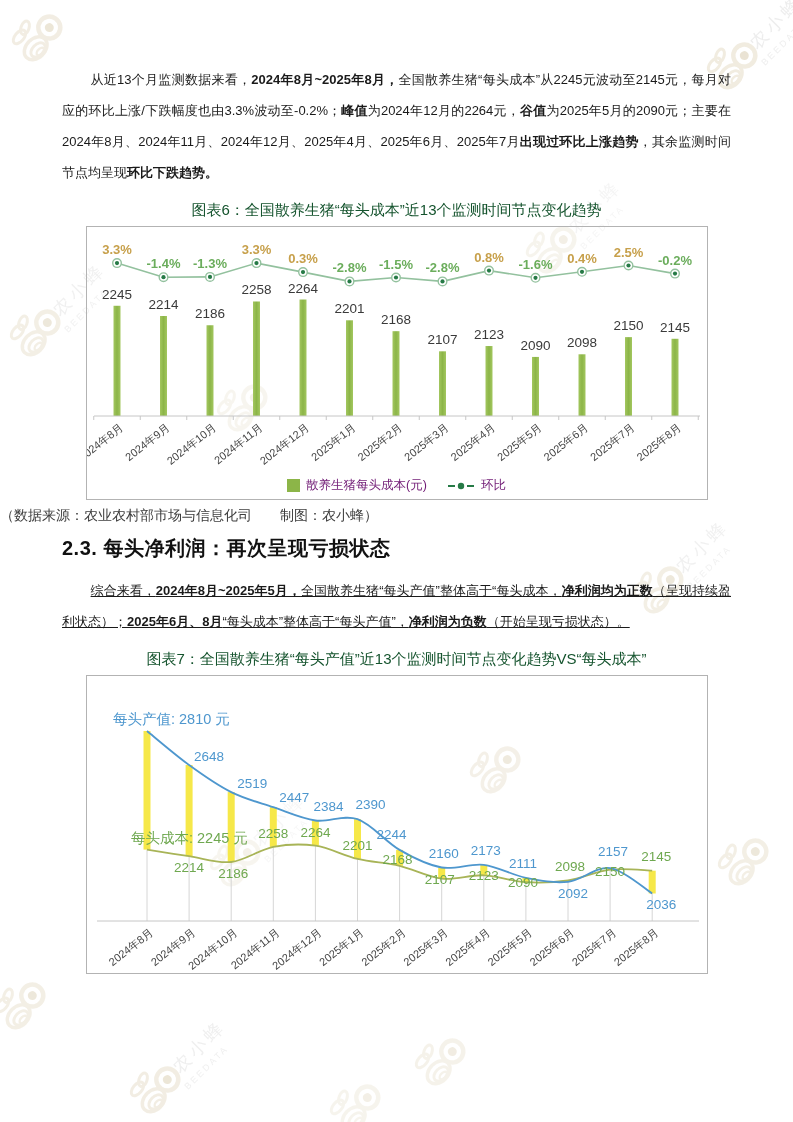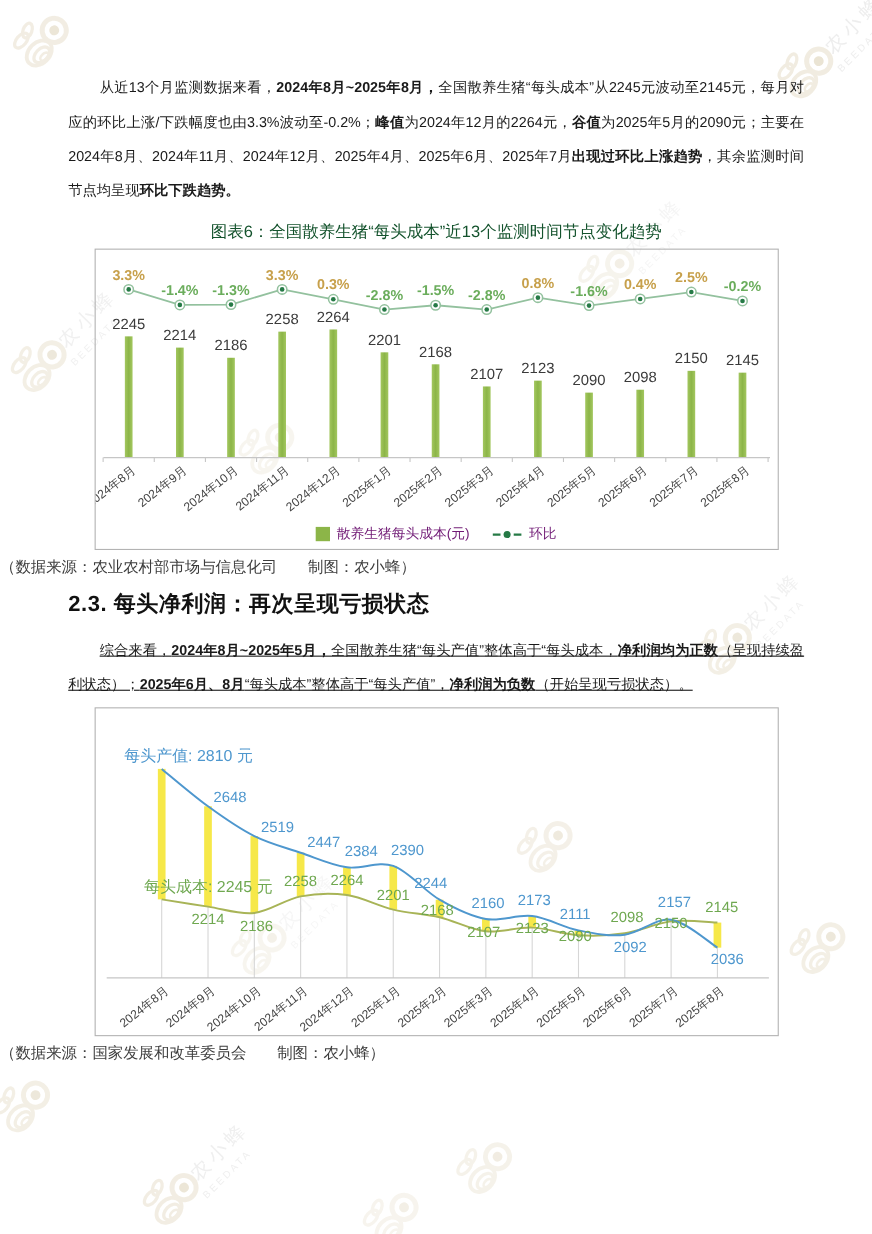--- a/index.html
+++ b/index.html
@@ -344,20 +344,21 @@
         </span>
       </div>
     </div>
 
     <div class="caption">（数据来源：农业农村部市场与信息化司　　制图：农小蜂）</div>
 
     <h2 class="section-heading">2.3. 每头净利润：再次呈现亏损状态</h2>
 
     <p class="body-text p2" id="para2"><span>综合来看，</span><span class="b">2024年8月~2025年5月，</span><span>全国散养生猪“每头产值”整体高于“每头成本，</span><span class="b">净利润均为正数</span><span>（呈现持续盈利状态）；</span><span class="b">2025年6月、8月</span><span>“每头成本”整体高于“每头产值”，</span><span class="b">净利润为负数</span><span>（开始呈现亏损状态）。</span></p>
 
+    <div class="fig-title">图表7：全国散养生猪“每头产值”近13个监测时间节点变化趋势VS“每头成本”</div>
 
     <div class="chart-box" id="chart7-box">
       <svg id="chart7-svg" width="620" height="295" viewBox="0 0 620 295">
           <g>
             <line x1="60" y1="173.6" x2="60" y2="245" stroke="#d6d6d6" stroke-width="1"></line>
             <line x1="102.1" y1="180.2" x2="102.1" y2="245" stroke="#d6d6d6" stroke-width="1"></line>
             <line x1="144.2" y1="186" x2="144.2" y2="245" stroke="#d6d6d6" stroke-width="1"></line>
             <line x1="186.3" y1="170.9" x2="186.3" y2="245" stroke="#d6d6d6" stroke-width="1"></line>
             <line x1="228.4" y1="169.7" x2="228.4" y2="245" stroke="#d6d6d6" stroke-width="1"></line>
             <line x1="270.5" y1="182.9" x2="270.5" y2="245" stroke="#d6d6d6" stroke-width="1"></line>
@@ -436,16 +437,15 @@
             <text x="361.7" y="258" text-anchor="end" font-size="11" fill="#444444" transform="rotate(-38 361.7 258)">2025年3月</text>
             <text x="403.8" y="258" text-anchor="end" font-size="11" fill="#444444" transform="rotate(-38 403.8 258)">2025年4月</text>
             <text x="445.90000000000003" y="258" text-anchor="end" font-size="11" fill="#444444" transform="rotate(-38 445.90000000000003 258)">2025年5月</text>
             <text x="488" y="258" text-anchor="end" font-size="11" fill="#444444" transform="rotate(-38 488 258)">2025年6月</text>
             <text x="530.1" y="258" text-anchor="end" font-size="11" fill="#444444" transform="rotate(-38 530.1 258)">2025年7月</text>
             <text x="572.2" y="258" text-anchor="end" font-size="11" fill="#444444" transform="rotate(-38 572.2 258)">2025年8月</text>
           </g>
         </svg>
     </div>
 
-    <div class="caption">（数据来源：国家发展和改革委员会　　制图：农小蜂）</div>
 
   </div>
 </div>
 
 </body></html>

